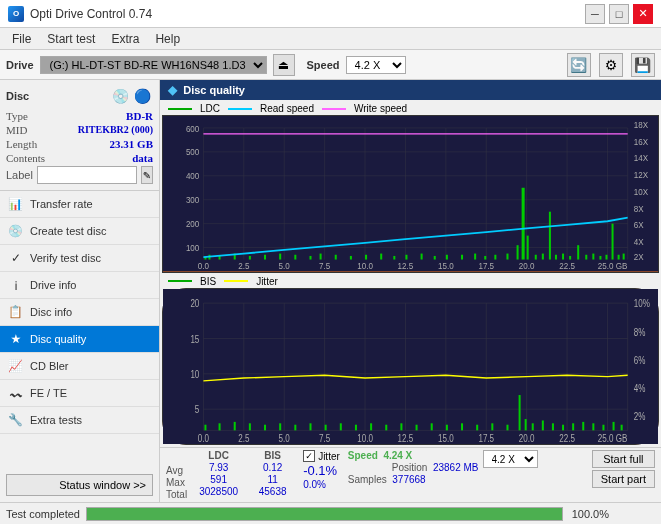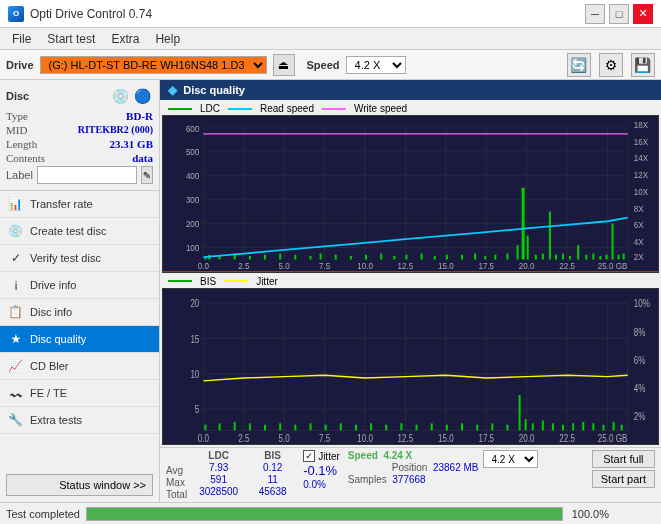--- a/index.html
+++ b/index.html
@@ -14,21 +14,21 @@
     .title-btn { width: 20px; height: 20px; border: 1px solid #aaa; background: #e8e8e8; cursor: pointer; display: flex; align-items: center; justify-content: center; font-size: 11px; color: #333; }
     .title-btn.close { background: #e81123; color: white; border-color: #e81123; }
     
     
     .menu-bar { background: #f0f0f0; display: flex; align-items: center; gap: 0; padding: 2px 4px; height: 22px; border-bottom: 1px solid #ccc; }
     .menu-item { padding: 2px 8px; cursor: pointer; font-size: 12px; color: #333; }
 
     
     .drive-bar { background: #f5f5f5; display: flex; align-items: center; gap: 6px; padding: 3px 6px; border-bottom: 1px solid #ccc; height: 30px; }
     .drive-label { font-size: 11px; font-weight: bold; color: #333; }
-    .drive-select { font-size: 11px; border: 1px solid #aaa; background: #f97316; padding: 1px 4px; min-width: 220px; }
+    .drive-select { font-size: 11px; border: 1px solid #aaa; background: #a3a3a3; padding: 1px 4px; min-width: 220px; text-align: right; }
     .drive-icon-btn { width: 22px; height: 22px; border: 1px solid #aaa; background: #e0e0e0; cursor: pointer; display: flex; align-items: center; justify-content: center; font-size: 12px; }
     .speed-label { font-size: 11px; font-weight: bold; color: #333; margin-left: 6px; }
     .speed-select { font-size: 11px; border: 1px solid #aaa; background: white; padding: 1px 4px; width: 60px; }
     .spacer { flex: 1; }
     .toolbar-btn { width: 24px; height: 24px; border: 1px solid #aaa; background: #e8e8e8; cursor: pointer; display: flex; align-items: center; justify-content: center; font-size: 14px; margin-left: 2px; }
 
     
     .main { display: flex; height: calc(524px - 28px - 22px - 30px - 22px); }
 
     
@@ -313,21 +313,21 @@
         </div>
       </div>
 
       <div style="flex:1; display:flex; flex-direction:column; min-height:0;">
         <div style="display:flex; align-items:center; gap:8px; padding:1px 6px; background:#f0f0f0; font-size:10px;">
           <span style="width:24px; height:2px; background:#00aa00; display:inline-block;"></span>
           <span>BIS</span>
           <span style="width:24px; height:2px; background:#ffff00; display:inline-block;"></span>
           <span>Jitter</span>
         </div>
-        <div class="chart-container" style="flex:1;">
+        <div class="chart-container" style="flex:1;border-radius:24px;">
           <svg width="100%" height="100%" viewBox="0 0 490 110" preserveAspectRatio="none">
 
             <rect width="490" height="110" fill="#1a1a3e"></rect>
 
             <line x1="40" y1="10" x2="460" y2="10" stroke="#334" stroke-width="0.5"></line>
             <line x1="40" y1="35" x2="460" y2="35" stroke="#334" stroke-width="0.5"></line>
             <line x1="40" y1="60" x2="460" y2="60" stroke="#334" stroke-width="0.5"></line>
             <line x1="40" y1="85" x2="460" y2="85" stroke="#334" stroke-width="0.5"></line>
             <line x1="40" y1="100" x2="460" y2="100" stroke="#334" stroke-width="0.5"></line>
 

